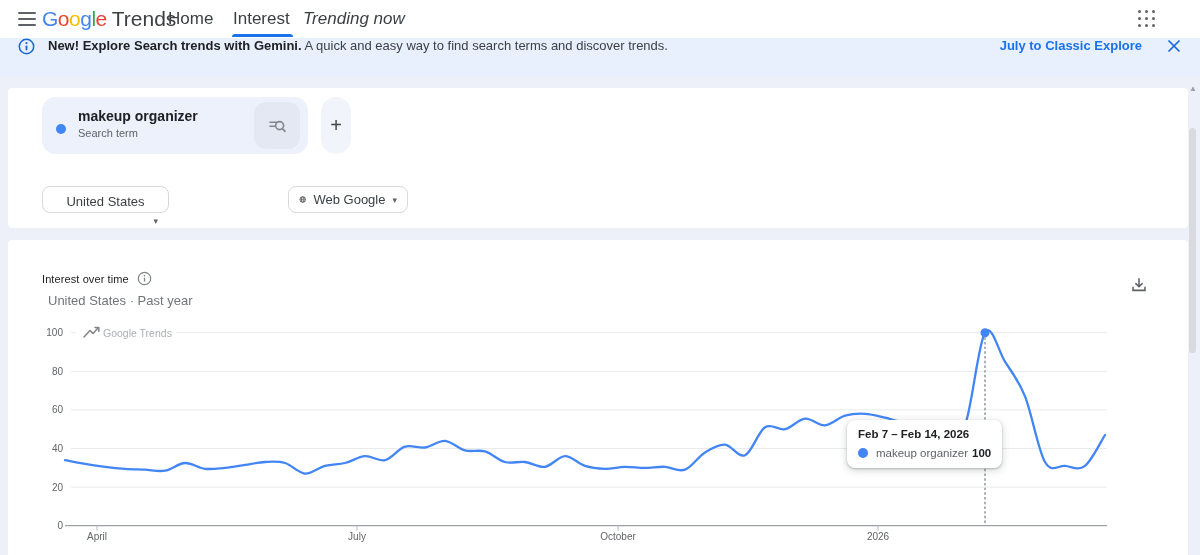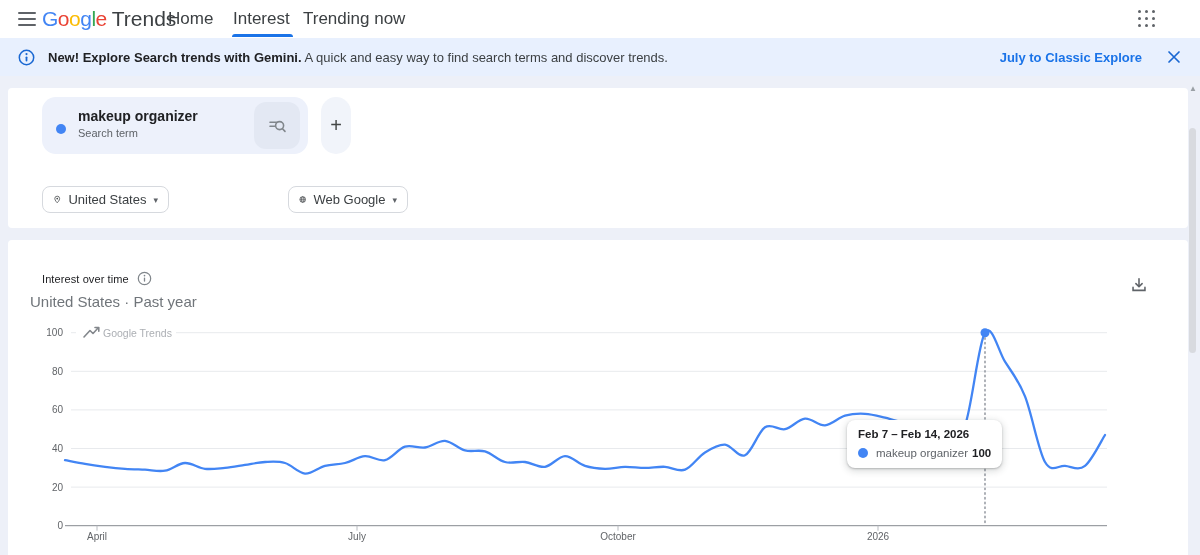--- a/index.html
+++ b/index.html
@@ -9,31 +9,31 @@
 
   
   .topbar { position:absolute; left:0; top:0; width:1200px; height:38px; background:#fff; }
   .menu-btn { position:absolute; left:18px; top:11px; width:18px; height:16px; cursor:pointer; }
   .menu-btn span { position:absolute; left:0; width:18px; height:2px; background:#5f6368; border-radius:1px; }
   .menu-btn span:nth-child(1){top:1px;} .menu-btn span:nth-child(2){top:7px;} .menu-btn span:nth-child(3){top:13px;}
   .logo { position:absolute; left:42px; top:4px; height:30px; line-height:30px; font-size:21px; cursor:pointer; white-space:nowrap; }
   .logo-google { letter-spacing:-0.5px; font-weight:400; }
   .logo-trends { color:#3c4043; margin-left:5px; }
   .nav-item { position:absolute; top:0; height:38px; line-height:38px; font-size:17px; color:#3c4043; cursor:pointer; }
-  .nav-home { left:168px; } .nav-explore { left:233px; } .nav-trending { left:303px; }
+  .nav-home { left:168px; } .nav-explore { left:233px; } .nav-trending { left:303px;font-style:italic; }
   .nav-explore::after { content:""; position:absolute; left:-1px; right:-3px; bottom:1px; height:3px; background:#1a73e8; border-radius:3px 3px 0 0; }
   .grid-icon { position:absolute; left:1135px; top:7px; width:24px; height:24px; cursor:pointer;
     display:grid; grid-template-columns:repeat(3,1fr); gap:3px; padding:3px; }
   .grid-icon i { width:3px; height:3px; background:#5f6368; border-radius:50%; }
   .avatar { position:absolute; left:1163px; top:3px; width:29px; height:29px; border-radius:50%; cursor:pointer;
     background:radial-gradient(circle at 50% 42%, #c49a72 0 26%, #7e5b40 42%, #49352а 58%, #4a3528 60%, #74716b 72%, #bfc8d2 88%, #dde4ea 100%); }
 
   
   .banner { position:absolute; left:0; top:38px; width:1200px; height:38px; background:#e8f0fe;
-    display:flex; align-items:center; padding:0 14px 0 18px; }
+    display:flex; padding:0 14px 0 18px; }
   .banner .txt { margin-left:13px; font-size:13px; color:#3c4043; }
   .banner .txt b { color:#202124; font-size:13px; }
   .banner .spacer { flex:1; }
   .banner-link { font-size:13px; font-weight:700; color:#1a73e8; cursor:pointer; margin-right:24px; white-space:nowrap; }
   .banner-close { width:16px; height:16px; cursor:pointer; margin-right:4px; }
 
   
   .page-bg { position:absolute; left:0; top:76px; width:1200px; height:479px; background:#edf0f8; }
 
   .card { position:absolute; left:8px; width:1180px; background:#fff; border-radius:4px; }
@@ -47,27 +47,27 @@
   .term-title { font-size:14px; font-weight:700; color:#202124; }
   .term-type { font-size:11px; color:#5f6368; margin-top:3px; }
   .term-search-btn { position:absolute; right:8px; top:5px; width:46px; height:47px; background:#e3e8f3; border-radius:12px; cursor:pointer;
     display:flex; align-items:center; justify-content:center; }
   .plus-pill { position:absolute; left:313px; top:9px; width:30px; height:57px; background:#f1f4fa; border-radius:15px; cursor:pointer;
     display:flex; align-items:center; justify-content:center; font-size:20px; color:#444746; }
 
   
   .filter-pill { position:absolute; top:98px; height:27px; border:1px solid #d6d9de; border-radius:8px; background:#fff;
     display:flex; align-items:center; gap:7px; padding:0 10px; cursor:pointer; font-size:13px; color:#3c4043; white-space:nowrap; }
-  .fp-1 { left:34px; width:127px; } .fp-2 { left:167px; width:108px; } .fp-3 { left:280px; width:120px; }
+  .fp-1 { left:34px; width:127px;flex-direction:column; } .fp-2 { left:167px; width:108px; } .fp-3 { left:280px; width:120px; }
   .caret { font-size:9px; color:#5f6368; margin-left:auto; }
 
   
   .chart-title-row { position:absolute; left:34px; top:31px; display:flex; align-items:center; gap:8px; }
   .chart-title { font-size:11px; color:#202124; letter-spacing:0.1px; }
-  .chart-subtitle { position:absolute; left:22px; top:53px; font-size:15px; color:#70757a; }
+  .chart-subtitle { position:absolute; left:40px; top:53px; font-size:13px; color:#70757a; }
   .download-btn { position:absolute; left:1120px; top:35px; width:22px; height:22px; cursor:pointer; }
 
   
   .chart-svg { position:absolute; left:0; top:0; width:1180px; height:330px; }
 
   .tooltip { position:absolute; left:839px; top:180px; min-width:126px; background:#fff; border-radius:8px;
     box-shadow:0 1px 2px rgba(60,64,67,.3), 0 2px 6px 2px rgba(60,64,67,.15); padding:8px 11px 9px 11px; z-index:5; }
   .tooltip-title { font-size:11.5px; font-weight:700; color:#202124; white-space:nowrap; }
   .tooltip-row { display:flex; align-items:center; margin-top:7px; white-space:nowrap; }
   .tooltip-dot { width:10px; height:10px; border-radius:50%; background:#4285f4; margin-right:8px; }

